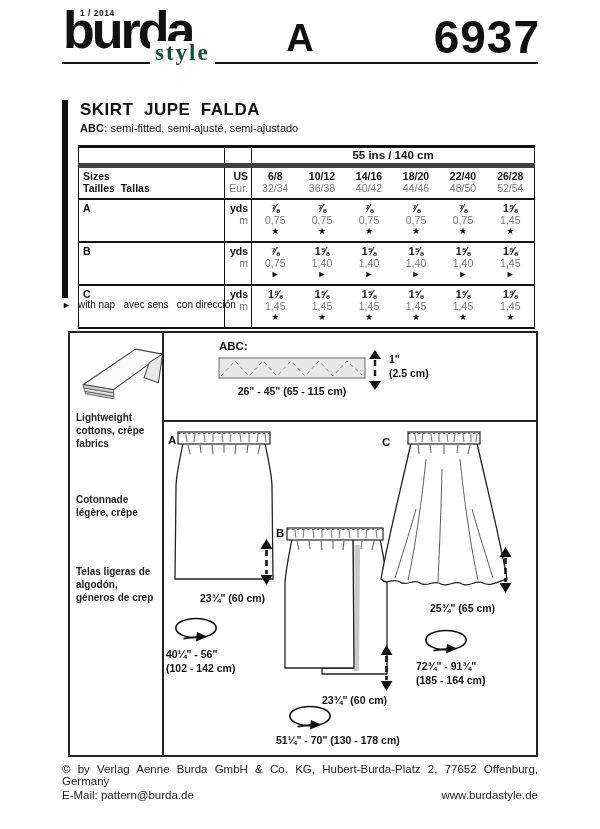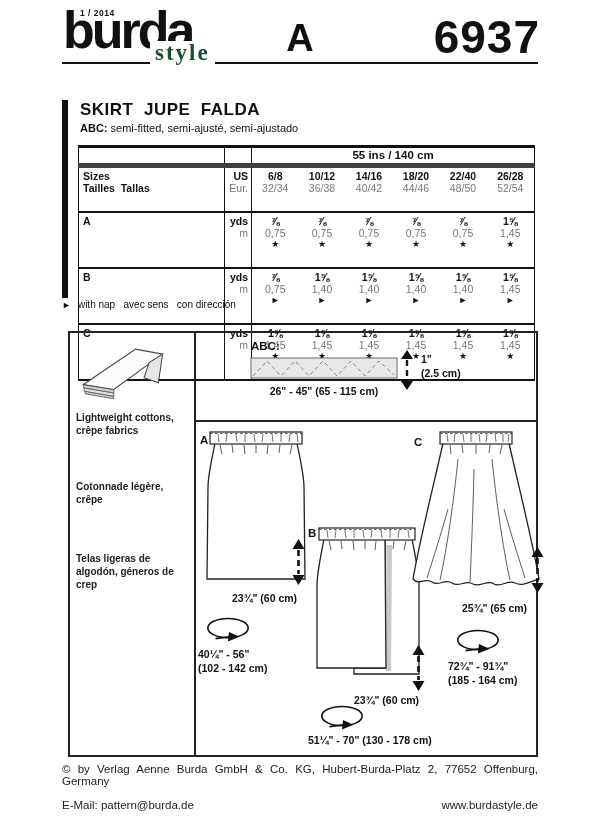--- a/index.html
+++ b/index.html
@@ -22,40 +22,40 @@
 
   
   .title-bar { left:62px; top:100px; width:6px; height:198px; background:#111; }
   .doc-title { left:80px; top:100px; font-size:17px; font-weight:bold; letter-spacing:.5px; }
   .doc-sub { left:80px; top:122px; font-size:11px; }
   .doc-sub .lbl { font-weight:bold; }
 
   
   .yardage { position:absolute; left:78px; top:145px; width:457px; border-collapse:collapse;
              table-layout:fixed; font-size:10.5px; }
-  .yardage td { vertical-align:top; padding:2px 2px 17px 2px; text-align:center; }
+  .yardage td { vertical-align:top; padding:2px 2px 4px 2px; text-align:center; }
   .yardage td.c-label { text-align:left; padding-left:4px; }
   .yardage { border:1px solid #111; border-top:3px solid #111; border-bottom:2px solid #111; }
   .yardage td.c-unit { border-left:1px solid #111; border-right:1px solid #111; padding-left:1px; padding-right:3px; text-align:right; }
   .r-head td { border-bottom:5px solid #404040; font-weight:bold; font-size:11.5px; padding:1px 0 2px 0; }
   .r-sizes td { border-bottom:2px solid #111; }
   .r-a td, .r-b td { border-bottom:2px solid #111; }
   .yardage .l1 { font-weight:bold; line-height:1.15; }
   .yardage .l2 { color:#777; line-height:1.15; }
   .yardage .l3 { line-height:1.2; font-size:9px; color:#111; }
   .r-view td { height:35px; }
 
   
   .footnotes { left:62px; top:299px; width:476px; display:flex; justify-content:space-between;
                font-size:10px; font-weight:normal; }
   .footnotes .sym { margin-right:7px; font-size:9px; }
 
   
   .diagram { left:68px; top:331px; width:470px; height:426px; display:flex; }
-  .fabric-box { width:128px; border:2px solid #222; padding:6px 6px; }
+  .fabric-box { width:96px; border:2px solid #222; padding:6px 6px; }
   .fabric-box .fabric-note { font-size:10px; font-weight:bold; line-height:1.3; color:#222; }
   .fabric-box .n1 { margin-top:8px; }
   .fabric-box .n2 { margin-top:43px; }
   .fabric-box .n3 { margin-top:46px; }
   .main-box { flex:1; border:2px solid #222; margin-left:-2px; display:flex; flex-direction:column; }
   .interfacing { position:relative; height:89px; border-bottom:2px solid #222; }
   .skirts { position:relative; flex:1; }
 
   .meas { font-size:10.5px; font-weight:bold; line-height:1.35; }
   .view-lab { font-size:11.5px; font-weight:bold; }
@@ -84,21 +84,21 @@
   .c-label { left:218px; top:14px; }
   .c-svg { left:214px; top:7px; }
   .c-arrow { left:334px; top:125px; }
   .c-length { left:266px; top:179px; }
   .c-ellipse { left:258px; top:205px; }
   .c-sweep { left:252px; top:237px; }
 
   
   .footer { left:62px; top:763px; width:476px; font-size:11.5px; color:#222; }
   .footer .line1 { text-align:justify; text-align-last:justify; }
-  .footer .line2 { display:flex; justify-content:space-between; margin-top:12px; }
+  .footer .line2 { display:flex; justify-content:space-between; margin-top:2px; }
 
   svg { display:block; }
 </style>
 </head>
 <body>
 
 <div class="page">
 
   <div class="abs head-rule"></div>
   <div class="abs issue">1 / 2014</div>

